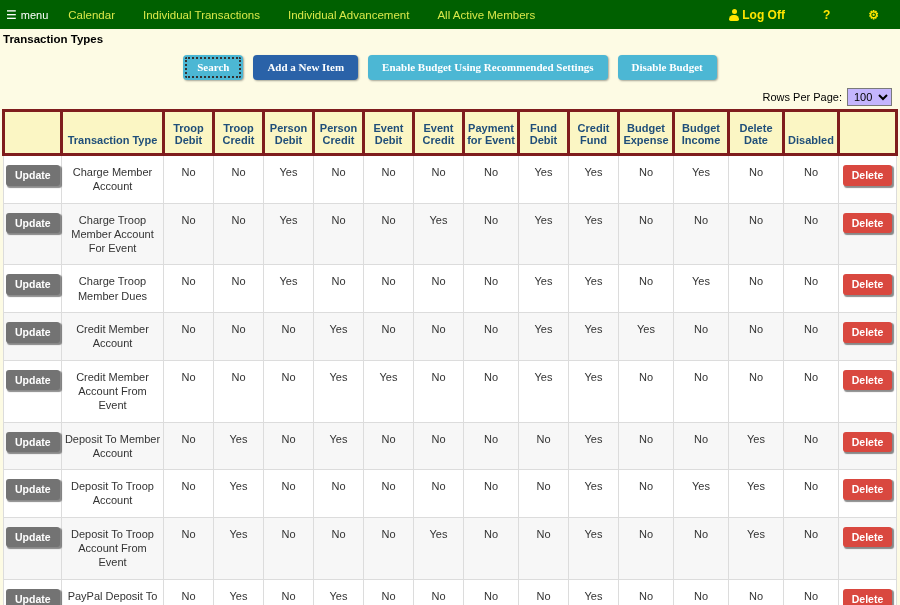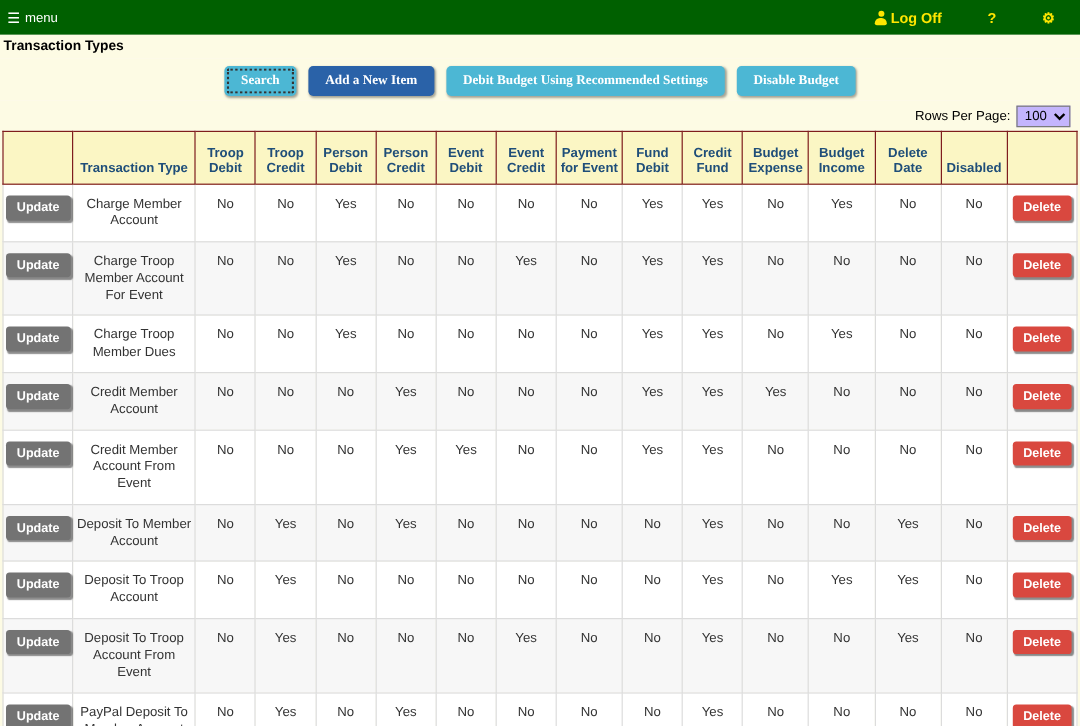--- a/index.html
+++ b/index.html
@@ -141,21 +141,21 @@
     border: 1px solid #c9c19b;
   }
   table.grid th {
     background: #fbf6c4;
     color: #1f4e79;
     font-size: 11px;
     font-weight: bold;
     padding: 6px 2px;
     vertical-align: bottom;
     text-align: center;
-    border: 1px solid #7f1d1d;
+    border: 3px solid #7f1d1d;
     line-height: 1.15;
     height: 44px;
   }
   table.grid td {
     border: 1px solid #dcdcdc;
     text-align: center;
     vertical-align: top;
     padding: 9px 2px;
     line-height: 1.3;
     color: #333;
@@ -188,38 +188,44 @@
   col.c-val-wide { width: 55px; }
   col.c-del { width: 58px; }
 </style>
 </head>
 <body>
 
 <div class="topbar">
   <div class="menu-btn">
     <span class="hamburger">☰</span>
     <span>menu</span>
+  </div>
+  <div class="navlinks">
+    <a class="navlink">Calendar</a>
+    <a class="navlink">Individual Transactions</a>
+    <a class="navlink">Individual Advancement</a>
+    <a class="navlink">All Active Members</a>
   </div>
   <div class="topright">
     <div class="item">
       <span class="person-ico"></span>
       <span>Log Off</span>
     </div>
     <div class="item">?</div>
     <div class="item gear-ico">⚙</div>
   </div>
 </div>
 
 <div class="pagetitle">Transaction Types</div>
 
 <div class="toolbar-wrap">
   <div class="toolbar">
     <button class="btn btn-search">Search</button>
     <button class="btn btn-add">Add a New Item</button>
-    <button class="btn btn-enable">Debit Budget Using Recommended Settings</button>
+    <button class="btn btn-enable">Enable Budget Using Recommended Settings</button>
     <button class="btn btn-disable">Disable Budget</button>
   </div>
 </div>
 
 <div class="rpp-wrap">
   <span>Rows Per Page:</span>
   <select class="rpp-select"><option>10</option><option>25</option><option>50</option><option selected="">100</option></select>
 </div>
 
 <div class="table-area">

